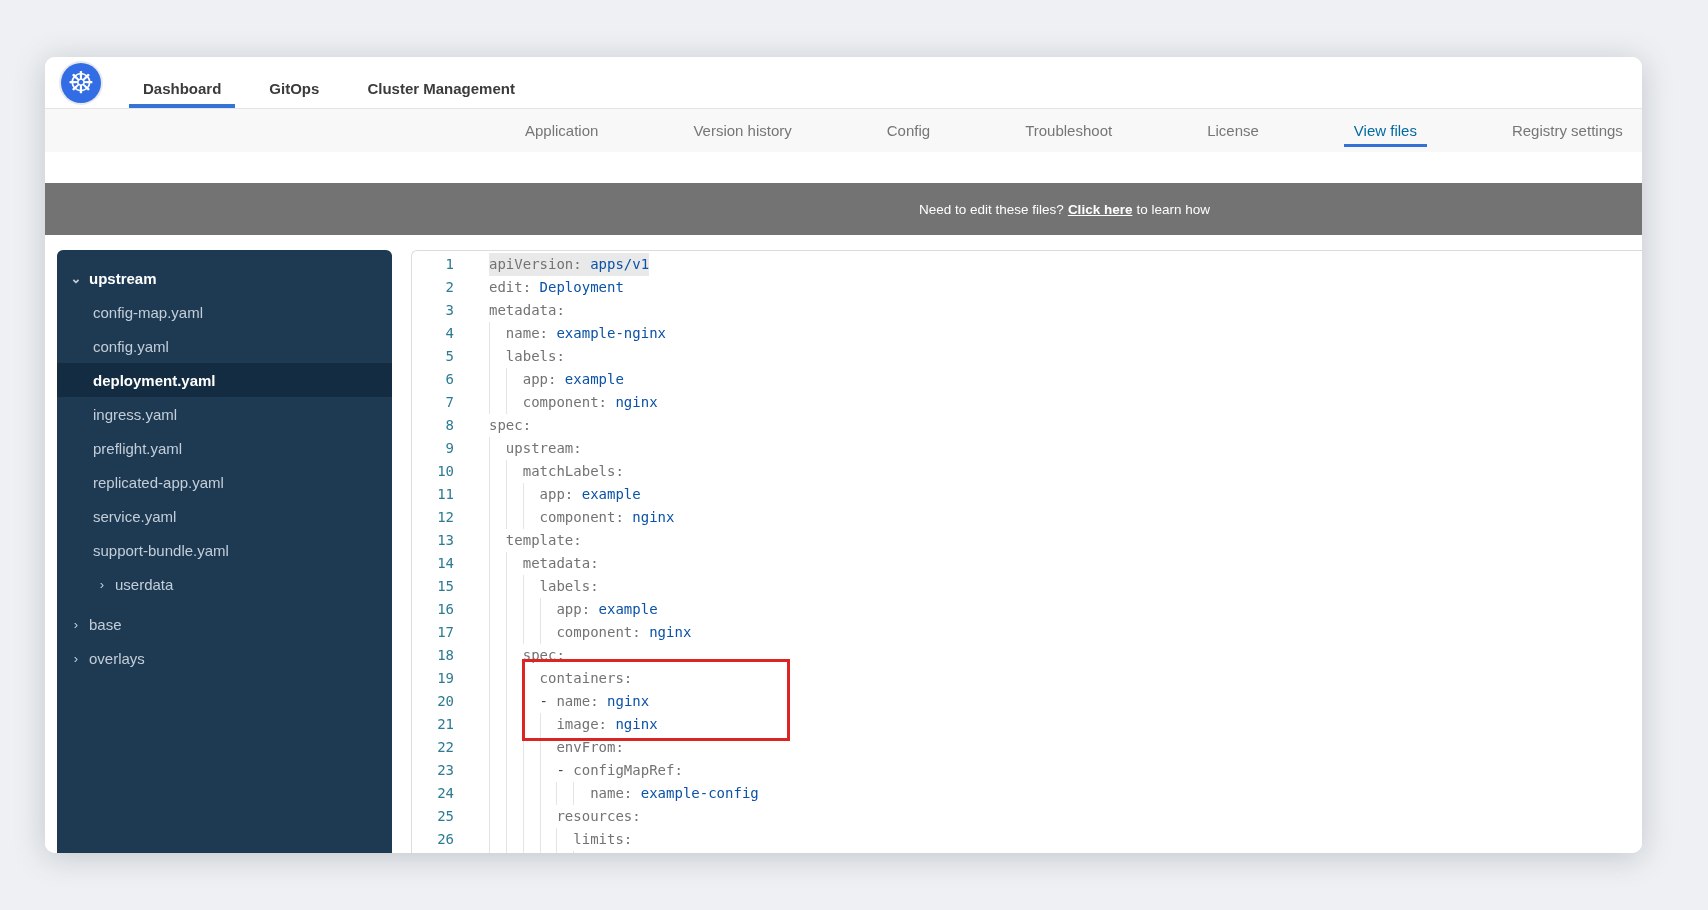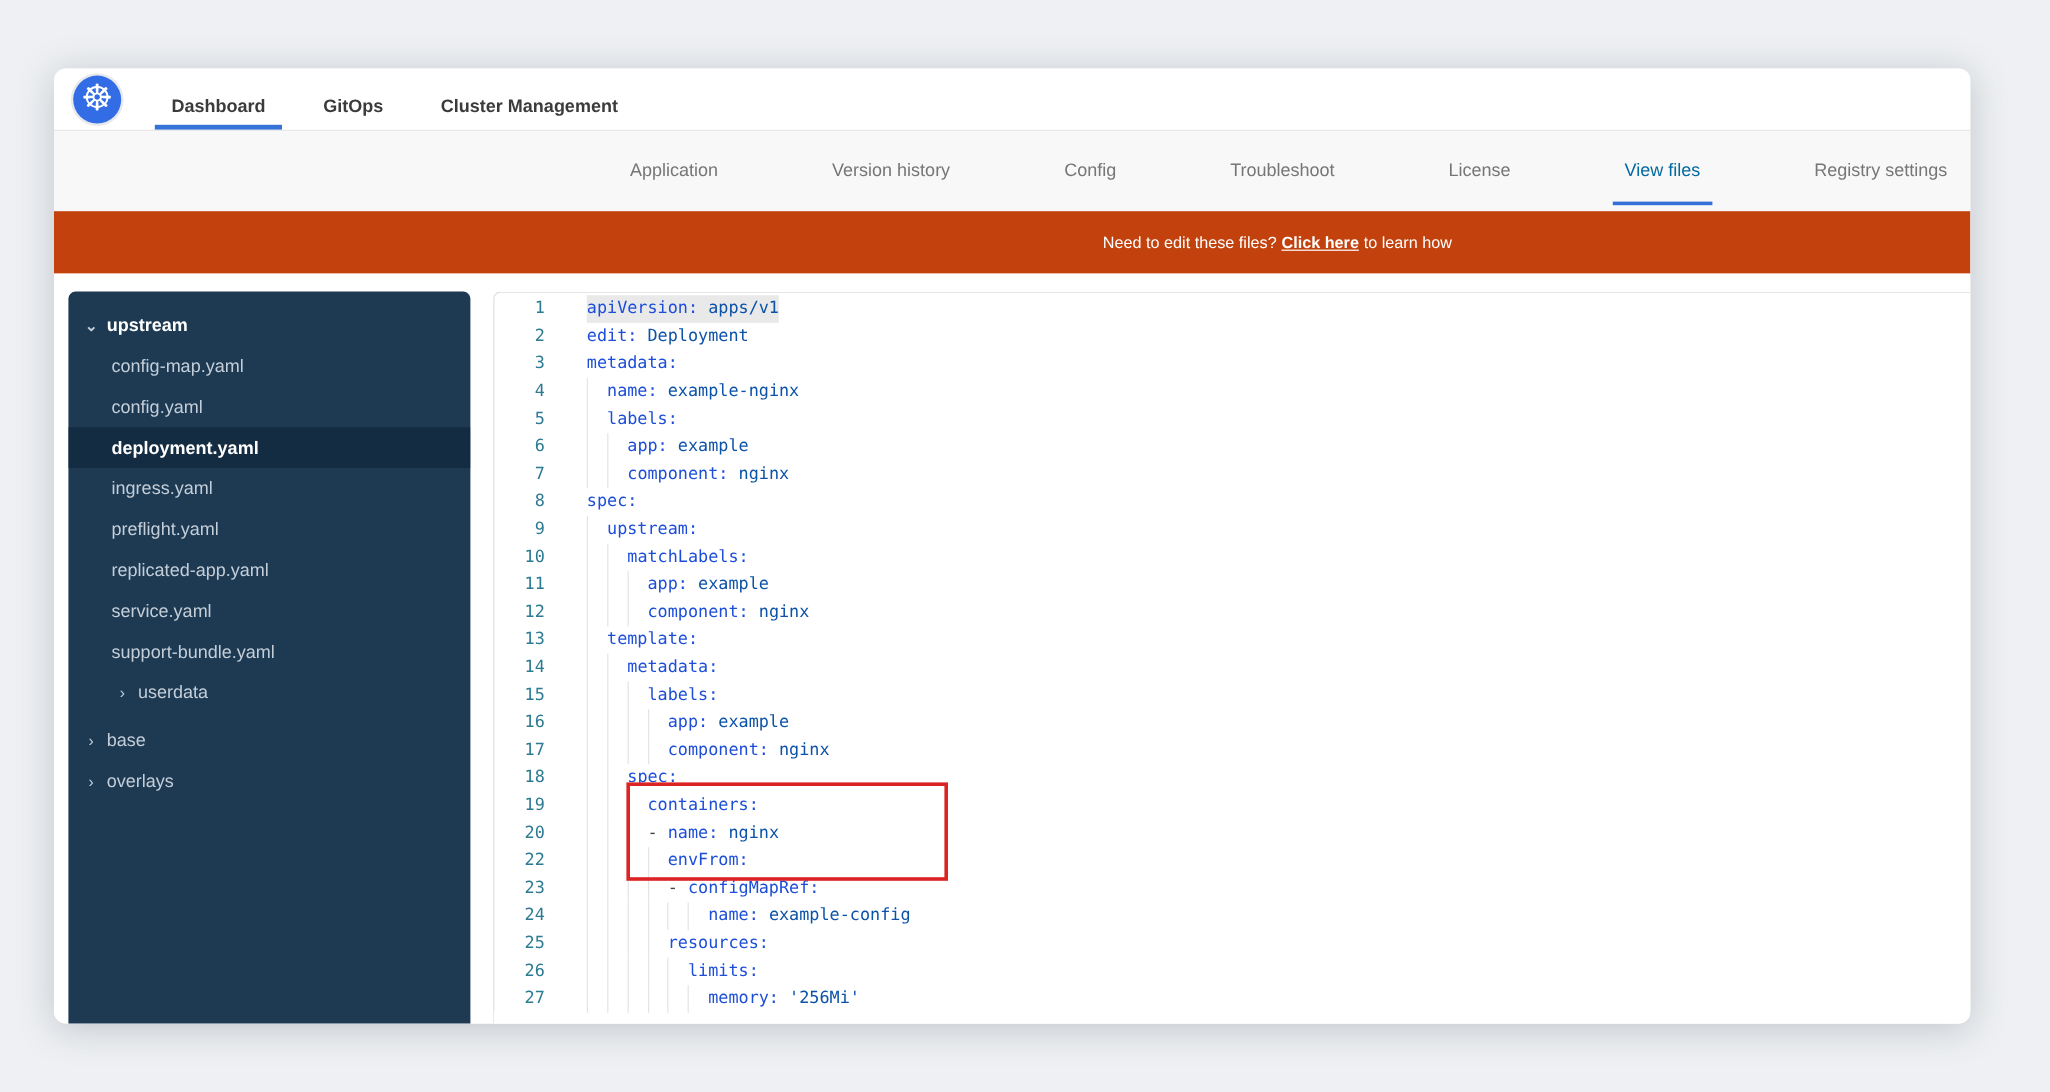--- a/index.html
+++ b/index.html
@@ -25,38 +25,38 @@
   .header-tab {
     display:flex; align-items:center; padding:0 14px; margin-right:20px;
     font-size:15px; font-weight:700; color:#3b3b3b; cursor:pointer;
     border-bottom:4px solid transparent;
     margin-top:16px;
   }
   .header-tab.active { border-bottom-color:#3573d6; }
 
   
   .subnav {
-    height:68px; background:#f8f8f8; border-top:1px solid #e4e4e4;
+    height:44px; background:#f8f8f8; border-top:1px solid #e4e4e4;
     display:flex; align-items:stretch; padding-left:470px;
     white-space:nowrap; overflow:hidden;
   }
   .subnav-tab {
     position:relative; display:flex; align-items:center; padding:0 10px; margin-right:75px;
     font-size:15px; color:#767676; cursor:pointer; flex:0 0 auto;
   }
   .subnav-tab.active { color:#0369a1; }
   .subnav-tab.active::after {
     content:""; position:absolute; left:0; right:0; bottom:5px; height:3px; background:#3371d6;
   }
 
   
   .banner {
-    height:52px; background:#c2410c; color:#fff;
+    height:52px; background:#737373; color:#fff;
     display:flex; align-items:center; justify-content:center;
-    font-size:13.5px; padding-left:442px;
+    font-size:13.5px; padding-left:442px;margin-top:31px;
   }
   .banner b { font-weight:700; text-decoration:underline; margin:0 4px; cursor:pointer; }
 
   
   .content { position:relative; height:641px; background:#fff; }
 
   .sidebar {
     position:absolute; left:12px; top:15px; width:335px; height:626px;
     background:#1e3a53; border-radius:6px 6px 0 0; padding-top:11px;
     overflow:hidden;
@@ -77,21 +77,21 @@
     position:absolute; left:366px; top:15px; right:0; height:627px;
     background:#fff; border:1px solid #dcdcdc; border-right:none;
     border-radius:6px 0 0 0; padding-top:2px; overflow:hidden;
   }
   .code-row { display:flex; height:23px; line-height:23px;
     font-family:"DejaVu Sans Mono", monospace; font-size:14px; }
   .lnum { width:42px; flex:0 0 42px; text-align:right; color:#2d7a93; }
   .ltext { margin-left:35px; white-space:pre; display:flex; align-items:stretch; }
   .g { display:inline-block; width:16.86px; border-left:1px solid #e4e4e4; height:23px; }
   .dash { display:inline-block; width:16.86px; color:#444; }
-  .k { color:#1d4ed8; }
+  .k { color:#737373; }
   .v { color:#0b52a8; }
   .hl { background:#e9e9e9; }
 
   .red-box {
     position:absolute; left:110px; top:408px; width:268px; height:82px;
     border:3px solid #dd2424; z-index:5; pointer-events:none;
   }
 </style>
 </head>
 <body>
@@ -246,20 +246,24 @@
           </div>
           <div class="code-row">
             <span class="lnum">19</span>
             <span class="ltext"><span class="g"></span><span class="g"></span><span class="g"></span><span><span class="k">containers:</span></span></span>
           </div>
           <div class="code-row">
             <span class="lnum">20</span>
             <span class="ltext"><span class="g"></span><span class="g"></span><span class="g"></span><span><span class="dash">- </span><span class="k">name:</span><span class="v"> nginx</span></span></span>
           </div>
           <div class="code-row">
+            <span class="lnum">21</span>
+            <span class="ltext"><span class="g"></span><span class="g"></span><span class="g"></span><span class="g"></span><span><span class="k">image:</span><span class="v"> nginx</span></span></span>
+          </div>
+          <div class="code-row">
             <span class="lnum">22</span>
             <span class="ltext"><span class="g"></span><span class="g"></span><span class="g"></span><span class="g"></span><span><span class="k">envFrom:</span></span></span>
           </div>
           <div class="code-row">
             <span class="lnum">23</span>
             <span class="ltext"><span class="g"></span><span class="g"></span><span class="g"></span><span class="g"></span><span><span class="dash">- </span><span class="k">configMapRef:</span></span></span>
           </div>
           <div class="code-row">
             <span class="lnum">24</span>
             <span class="ltext"><span class="g"></span><span class="g"></span><span class="g"></span><span class="g"></span><span class="g"></span><span class="g"></span><span><span class="k">name:</span><span class="v"> example-config</span></span></span>

